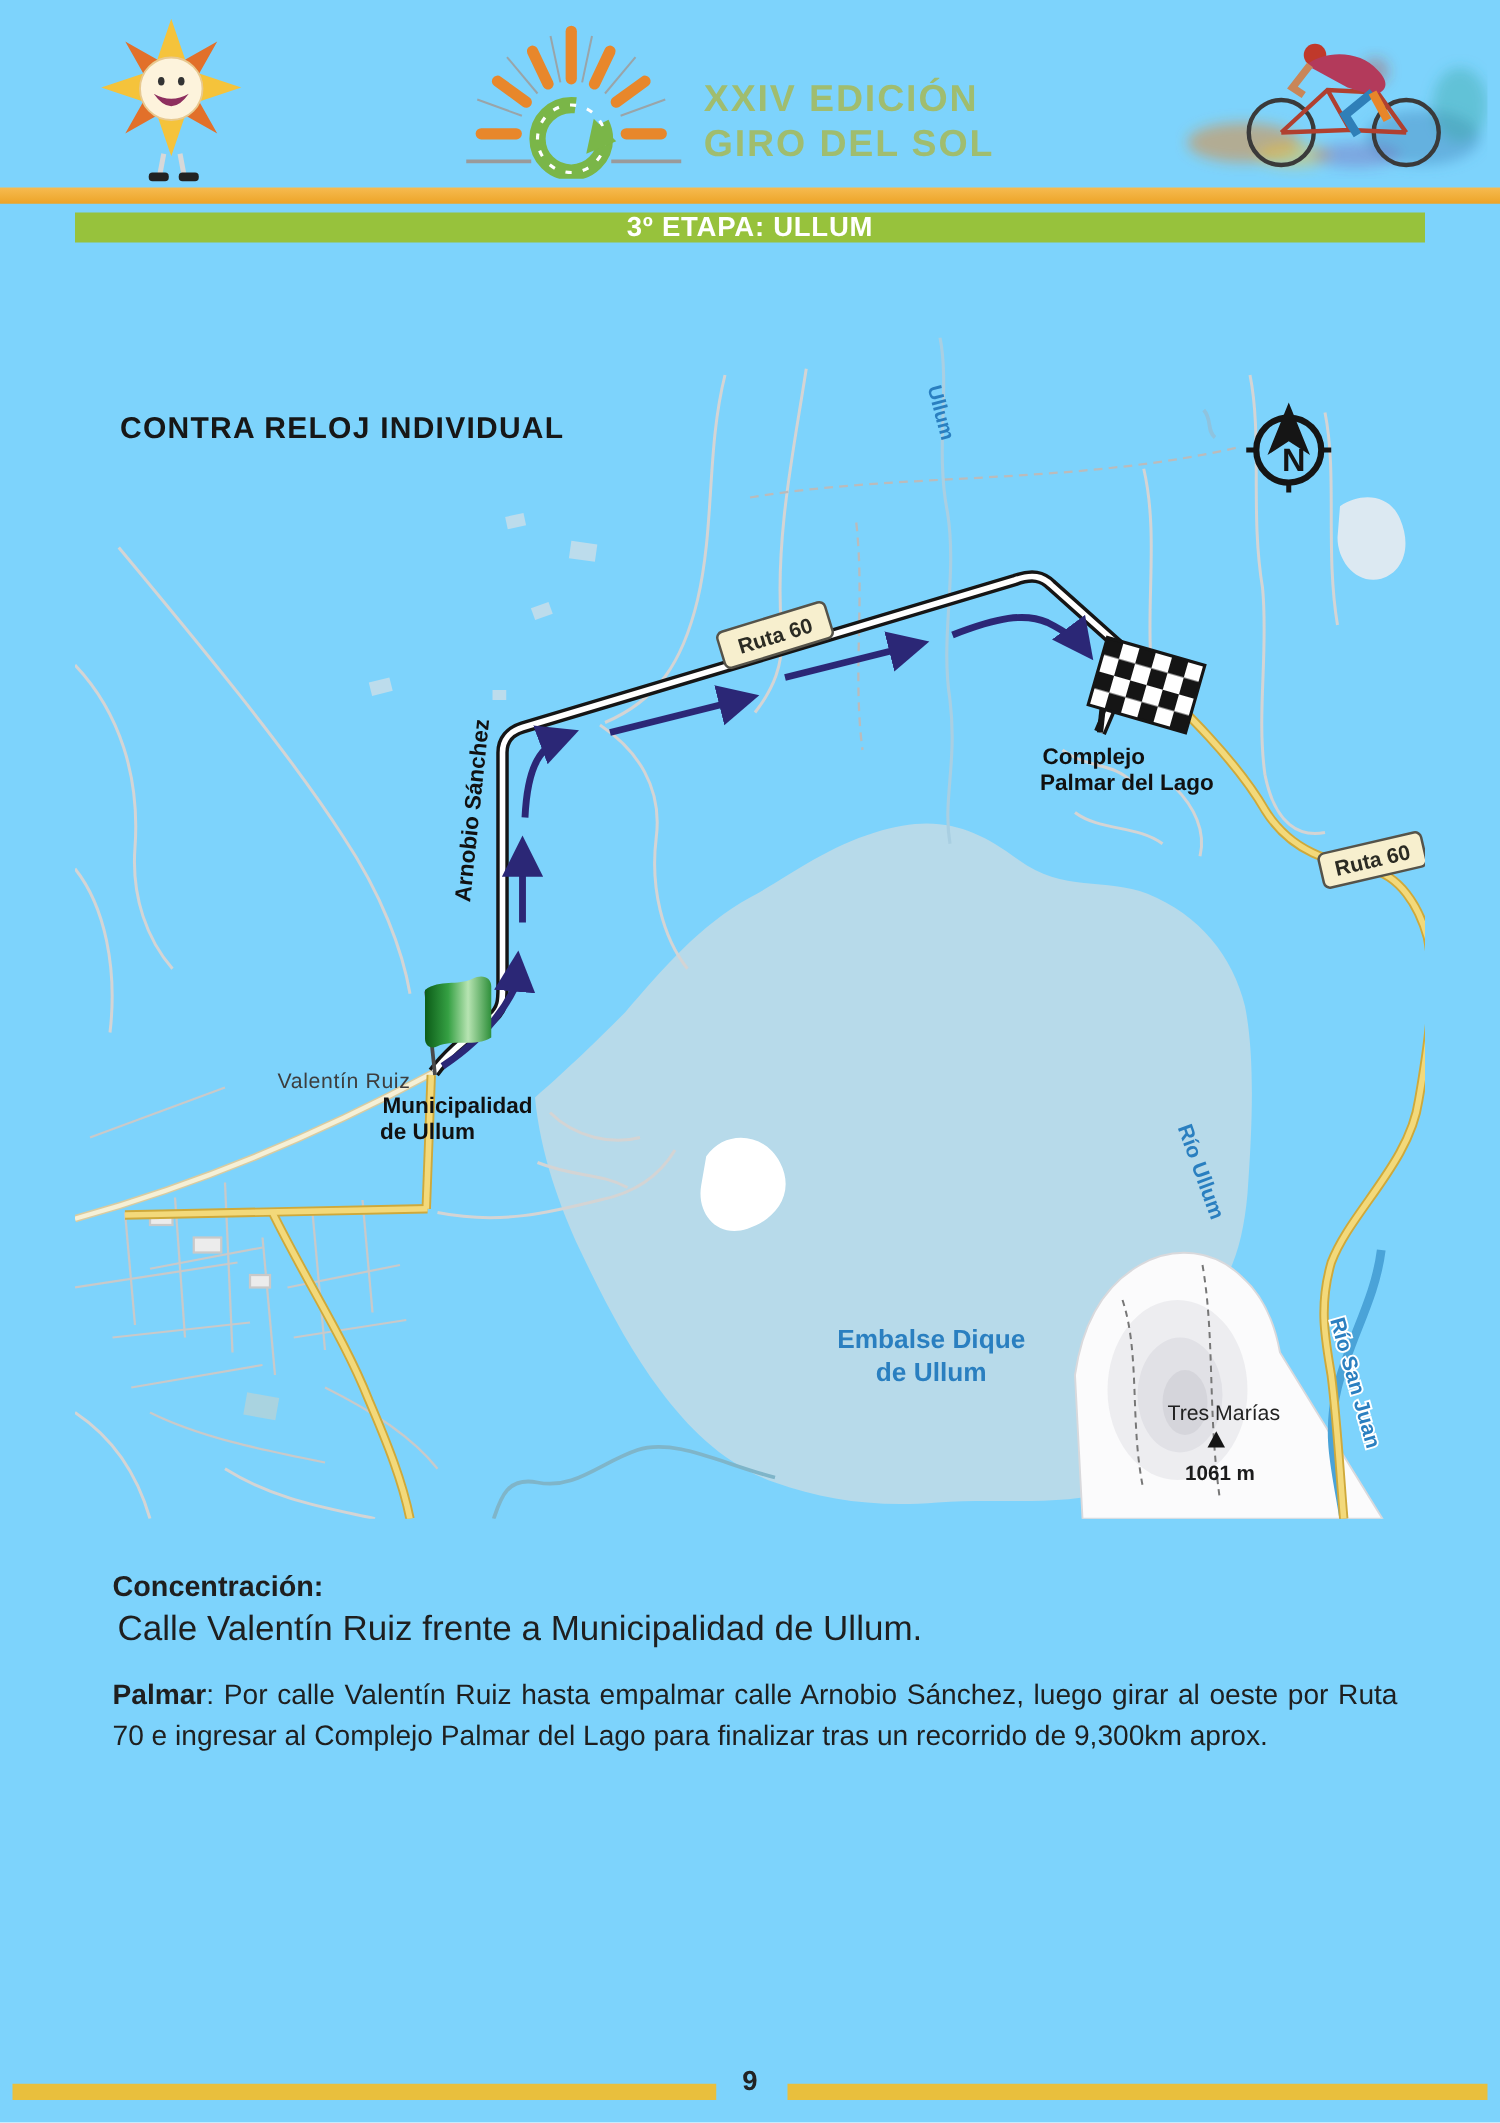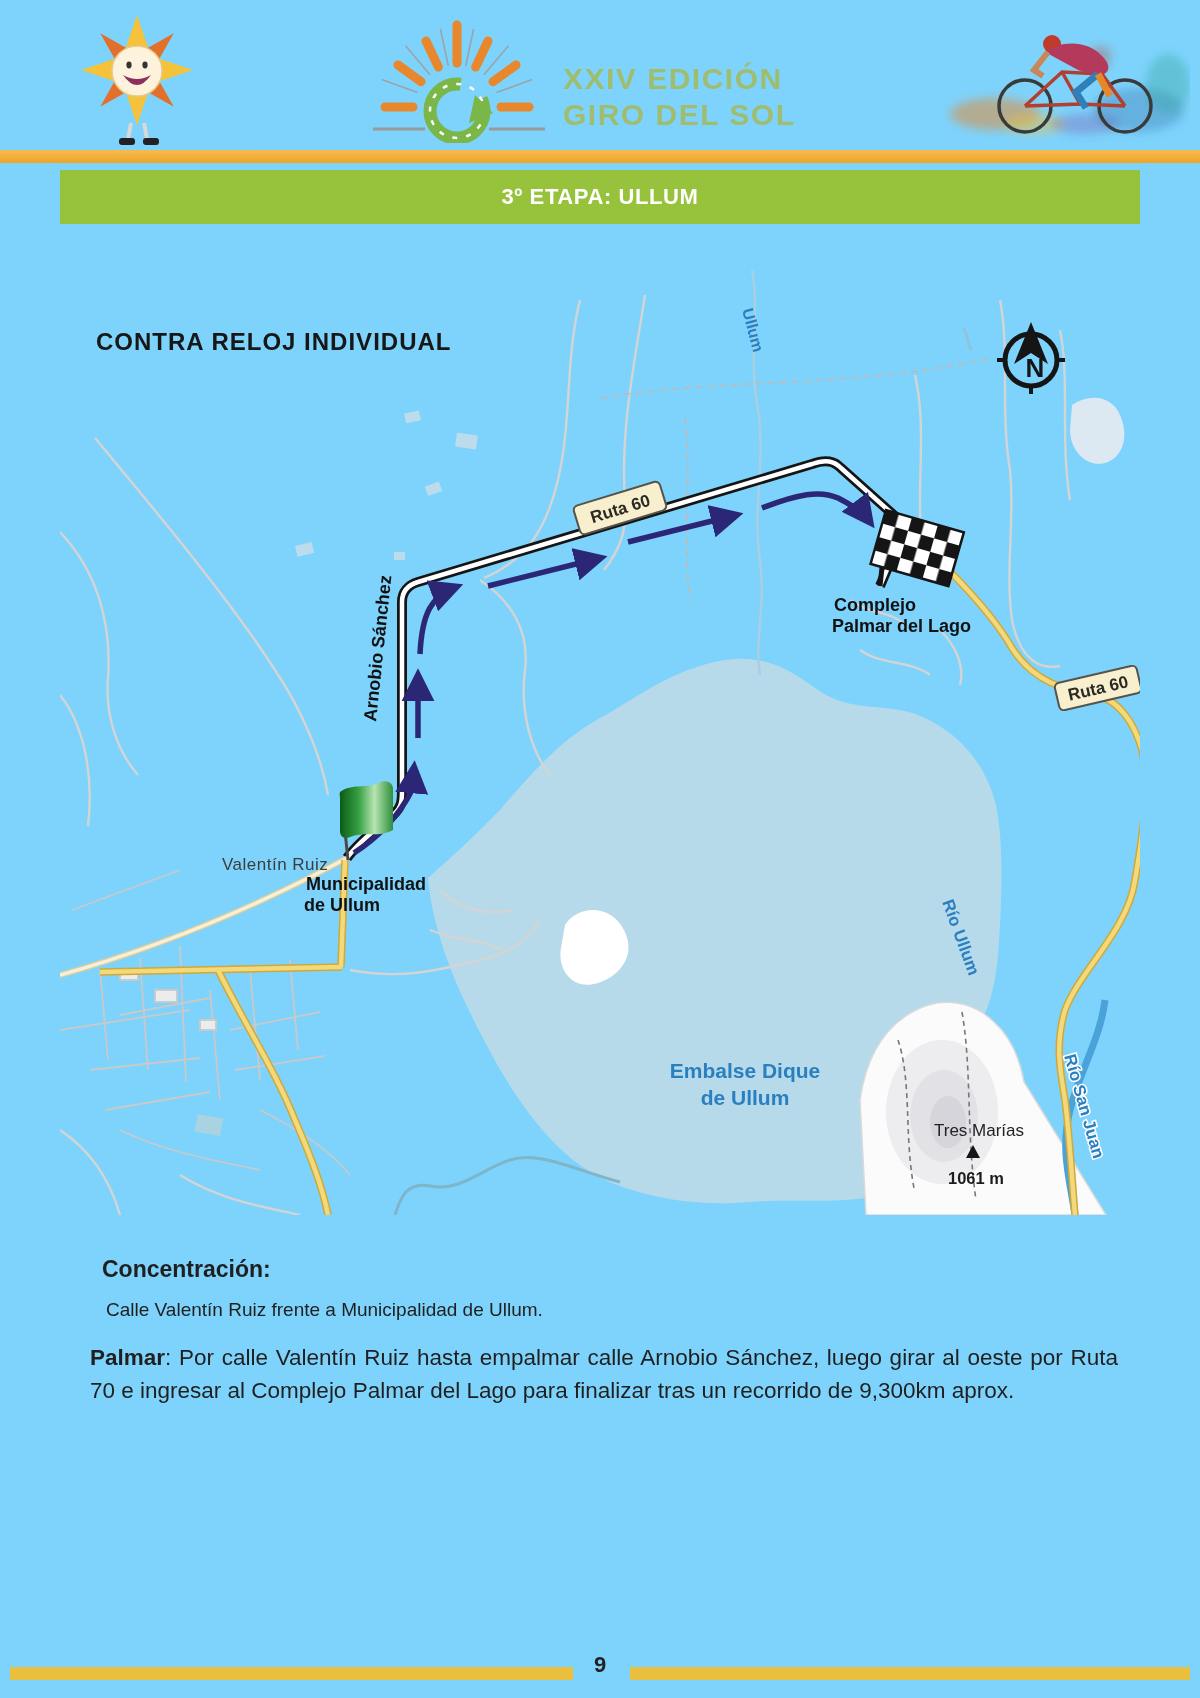--- a/index.html
+++ b/index.html
@@ -2,29 +2,29 @@
 <html><head>
 <meta charset="utf-8">
 <style>
   html,body{margin:0;padding:0;background:#ffffff}
   .page{position:relative;width:1200px;height:1698px;background:#7dd3fc;overflow:hidden;
         font-family:"Liberation Sans",sans-serif;color:#1f1f1f}
   .abs{position:absolute}
   
   .accent-bar{left:0;top:150px;width:1200px;height:13px;
               background:linear-gradient(180deg,#f6bb50,#eda427)}
-  .banner{left:60px;top:170px;width:1080px;height:54px;background:#97c23c;
+  .banner{left:60px;top:170px;width:1080px;height:24px;background:#97c23c;
           display:flex;align-items:center;justify-content:center}
   .banner span{color:#ffffff;font-weight:bold;font-size:22px;letter-spacing:.6px}
   .logo-text{fill:#a0bd6f;font-weight:bold;font-size:30px;letter-spacing:1.5px;
              font-family:"Liberation Sans",sans-serif}
   
   .text-block{left:90px;top:1256px;width:1028px}
-  .tb-title{font-size:23px;font-weight:bold;margin:0 0 3px 12px}
-  .tb-line{font-size:19px;margin:16px}
+  .tb-title{font-size:23px;font-weight:bold;margin:0 0 3px 0}
+  .tb-line{font-size:28px;margin:4px}
   .para{margin:20px 0 0 0;font-size:22.5px;line-height:33px;text-align:justify}
   .para b{font-weight:bold}
   
   .footer-bar{top:1667px;height:13px;background:#e9bf3d}
   .fb-left{left:10px;width:563px}
   .fb-right{left:630px;width:560px}
   .page-num{top:1652px;left:572px;width:56px;text-align:center;
             font-size:22px;font-weight:bold;color:#222}
   
   text{font-family:"Liberation Sans",sans-serif}

